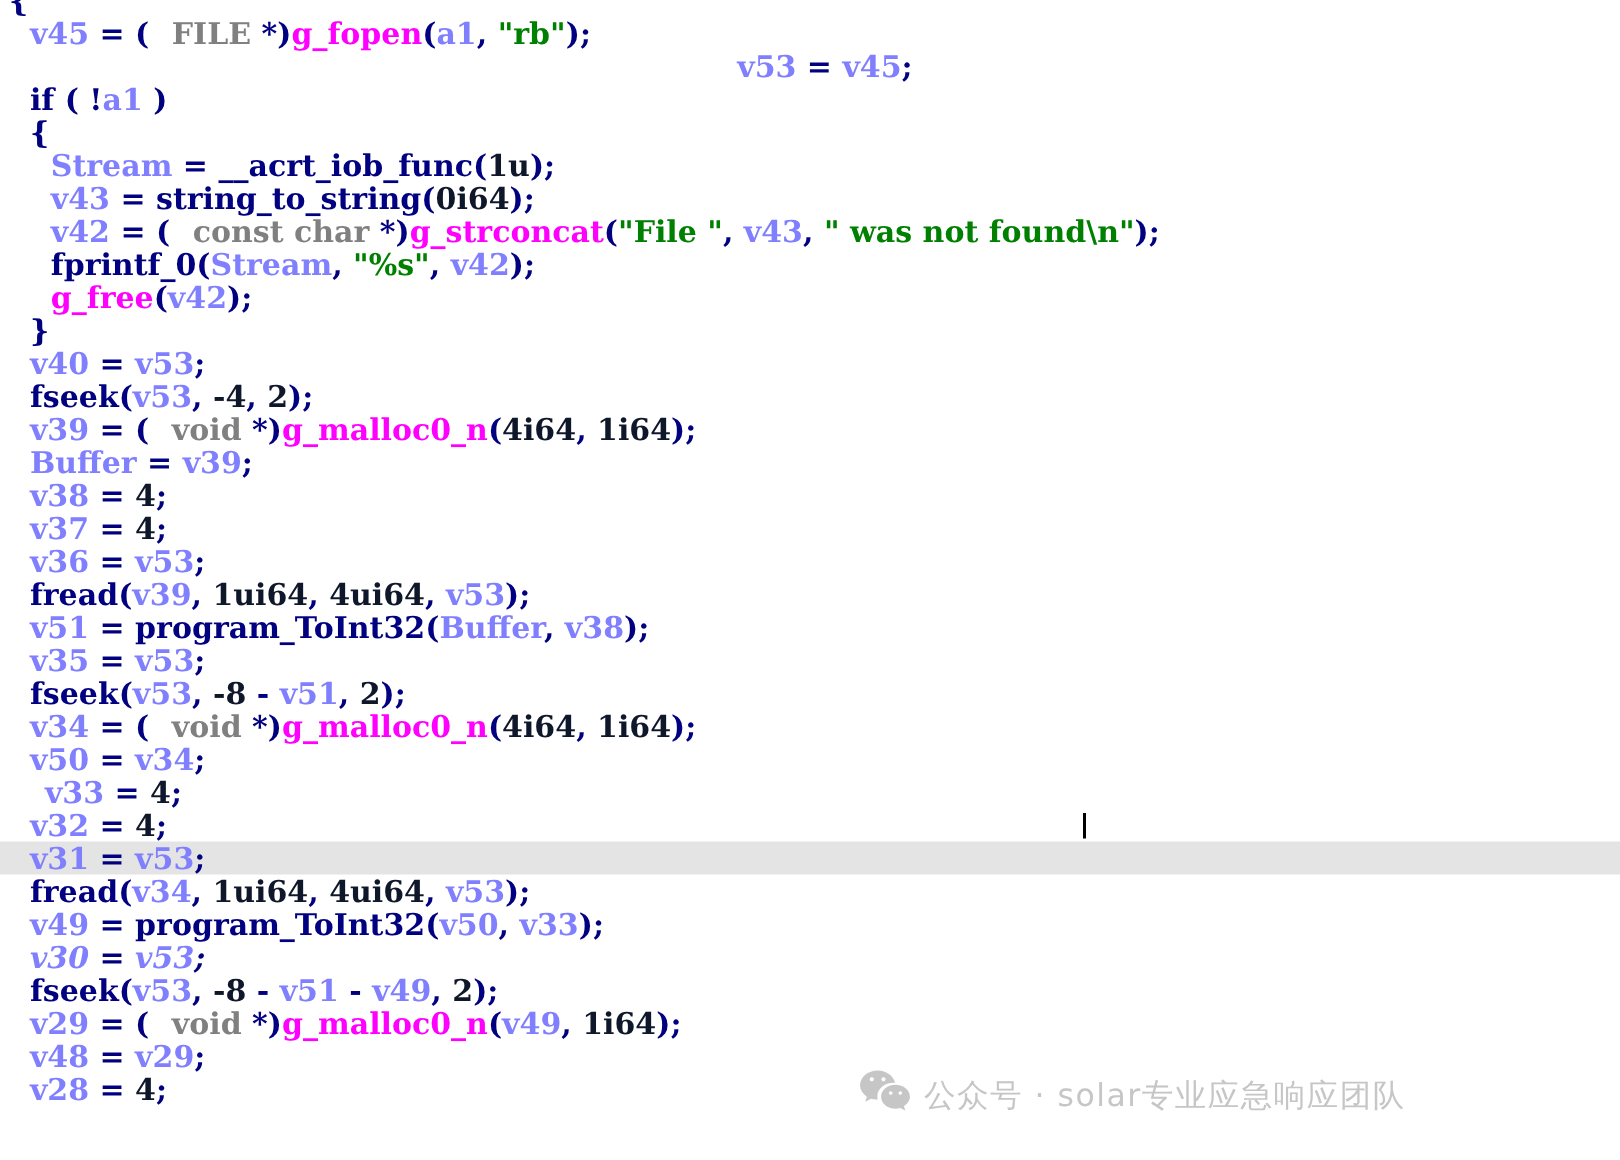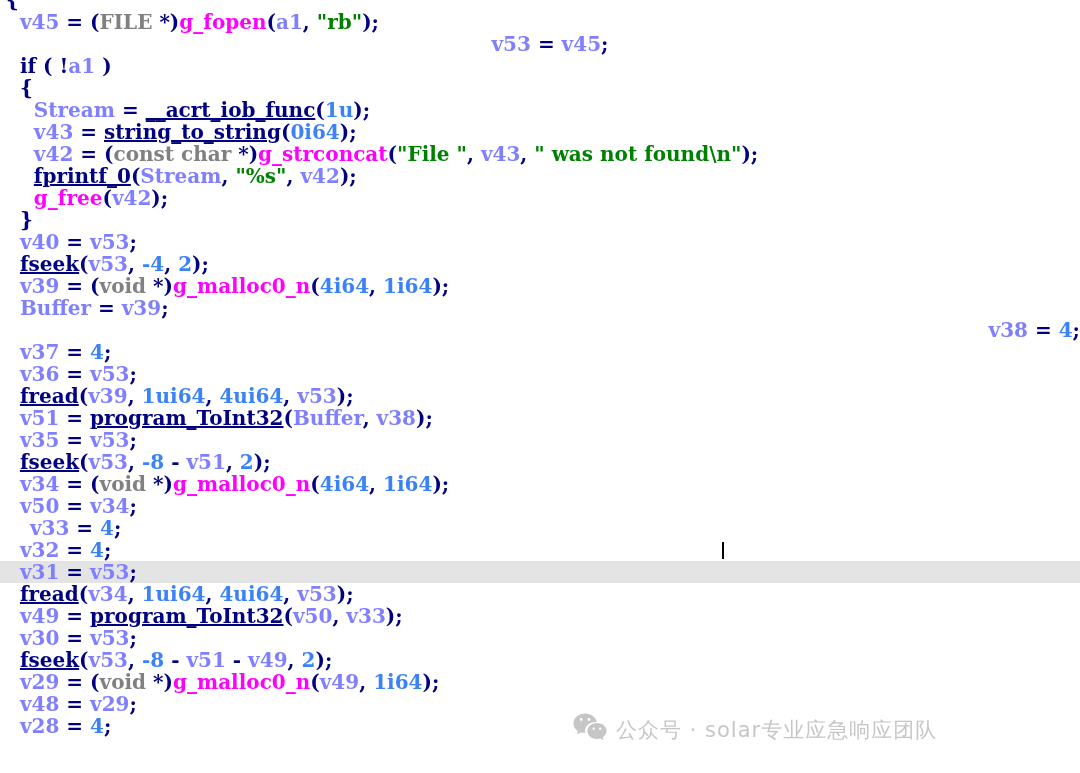--- a/index.html
+++ b/index.html
@@ -42,25 +42,25 @@
     padding-left: 6px;
   }
 
   .code-line.highlighted {
     background: #e4e4e4;
   }
 
   
   .t-keyword   { color: #000080; }          
   .t-punct     { color: #000080; }          
-  .t-num       { color: #3b82f6; margin-top: 48px; }          
+  .t-num       { color: #0f172a; margin-top: 48px; }          
   .t-var       { color: #8080ff; }          
   .t-arg       { color: #8080ff; }          
-  .t-type      { color: #808080; }          
-  .t-func      { color: #000080; text-decoration: underline; }          
+  .t-type      { color: #808080; margin-left: 15px; }          
+  .t-func      { color: #000080; }          
   .t-libfunc   { color: #ff00ff; }          
   .t-str       { color: #008000; }          
   .t-brace     { color: #000080; }
 
   .cursor {
     position: absolute;
     width: 2px;
     background: #000000;
     top: 3px;
     height: 17px;
@@ -94,35 +94,35 @@
       <div class="code-line" style="height: 22px; line-height: 22px;"><span>    </span><span class="t-var">Stream</span><span class="t-punct"> = </span><span class="t-func">__acrt_iob_func</span><span class="t-punct">(</span><span class="t-num">1u</span><span class="t-punct">);</span></div>
       <div class="code-line" style="height: 22px; line-height: 22px;"><span>    </span><span class="t-var">v43</span><span class="t-punct"> = </span><span class="t-func">string_to_string</span><span class="t-punct">(</span><span class="t-num">0i64</span><span class="t-punct">);</span></div>
       <div class="code-line" style="height: 22px; line-height: 22px;"><span>    </span><span class="t-var">v42</span><span class="t-punct"> = (</span><span class="t-type">const char </span><span class="t-punct">*)</span><span class="t-libfunc">g_strconcat</span><span class="t-punct">(</span><span class="t-str">"File "</span><span class="t-punct">, </span><span class="t-var">v43</span><span class="t-punct">, </span><span class="t-str">" was not found\n"</span><span class="t-punct">);</span></div>
       <div class="code-line" style="height: 22px; line-height: 22px;"><span>    </span><span class="t-func">fprintf_0</span><span class="t-punct">(</span><span class="t-var">Stream</span><span class="t-punct">, </span><span class="t-str">"%s"</span><span class="t-punct">, </span><span class="t-var">v42</span><span class="t-punct">);</span></div>
       <div class="code-line" style="height: 22px; line-height: 22px;"><span>    </span><span class="t-libfunc">g_free</span><span class="t-punct">(</span><span class="t-var">v42</span><span class="t-punct">);</span></div>
       <div class="code-line" style="height: 22px; line-height: 22px;"><span>  </span><span class="t-brace">}</span></div>
       <div class="code-line" style="height: 22px; line-height: 22px;"><span>  </span><span class="t-var">v40</span><span class="t-punct"> = </span><span class="t-var">v53</span><span class="t-punct">;</span></div>
       <div class="code-line" style="height: 22px; line-height: 22px;"><span>  </span><span class="t-func">fseek</span><span class="t-punct">(</span><span class="t-var">v53</span><span class="t-punct">, </span><span class="t-num">-4</span><span class="t-punct">, </span><span class="t-num">2</span><span class="t-punct">);</span></div>
       <div class="code-line" style="height: 22px; line-height: 22px;"><span>  </span><span class="t-var">v39</span><span class="t-punct"> = (</span><span class="t-type">void </span><span class="t-punct">*)</span><span class="t-libfunc">g_malloc0_n</span><span class="t-punct">(</span><span class="t-num">4i64</span><span class="t-punct">, </span><span class="t-num">1i64</span><span class="t-punct">);</span></div>
       <div class="code-line" style="height: 22px; line-height: 22px;"><span>  </span><span class="t-var">Buffer</span><span class="t-punct"> = </span><span class="t-var">v39</span><span class="t-punct">;</span></div>
-      <div class="code-line" style="height: 22px; line-height: 22px; text-align: right;"><span>  </span><span class="t-var">v38</span><span class="t-punct"> = </span><span class="t-num">4</span><span class="t-punct">;</span></div>
+      <div class="code-line" style="height: 22px; line-height: 22px;"><span>  </span><span class="t-var">v38</span><span class="t-punct"> = </span><span class="t-num">4</span><span class="t-punct">;</span></div>
       <div class="code-line" style="height: 22px; line-height: 22px;"><span>  </span><span class="t-var">v37</span><span class="t-punct"> = </span><span class="t-num">4</span><span class="t-punct">;</span></div>
       <div class="code-line" style="height: 22px; line-height: 22px;"><span>  </span><span class="t-var">v36</span><span class="t-punct"> = </span><span class="t-var">v53</span><span class="t-punct">;</span></div>
       <div class="code-line" style="height: 22px; line-height: 22px;"><span>  </span><span class="t-func">fread</span><span class="t-punct">(</span><span class="t-var">v39</span><span class="t-punct">, </span><span class="t-num">1ui64</span><span class="t-punct">, </span><span class="t-num">4ui64</span><span class="t-punct">, </span><span class="t-var">v53</span><span class="t-punct">);</span></div>
       <div class="code-line" style="height: 22px; line-height: 22px;"><span>  </span><span class="t-var">v51</span><span class="t-punct"> = </span><span class="t-func">program_ToInt32</span><span class="t-punct">(</span><span class="t-var">Buffer</span><span class="t-punct">, </span><span class="t-var">v38</span><span class="t-punct">);</span></div>
       <div class="code-line" style="height: 22px; line-height: 22px;"><span>  </span><span class="t-var">v35</span><span class="t-punct"> = </span><span class="t-var">v53</span><span class="t-punct">;</span></div>
       <div class="code-line" style="height: 22px; line-height: 22px;"><span>  </span><span class="t-func">fseek</span><span class="t-punct">(</span><span class="t-var">v53</span><span class="t-punct">, </span><span class="t-num">-8</span><span class="t-punct"> - </span><span class="t-var">v51</span><span class="t-punct">, </span><span class="t-num">2</span><span class="t-punct">);</span></div>
       <div class="code-line" style="height: 22px; line-height: 22px;"><span>  </span><span class="t-var">v34</span><span class="t-punct"> = (</span><span class="t-type">void </span><span class="t-punct">*)</span><span class="t-libfunc">g_malloc0_n</span><span class="t-punct">(</span><span class="t-num">4i64</span><span class="t-punct">, </span><span class="t-num">1i64</span><span class="t-punct">);</span></div>
       <div class="code-line" style="height: 22px; line-height: 22px;"><span>  </span><span class="t-var">v50</span><span class="t-punct"> = </span><span class="t-var">v34</span><span class="t-punct">;</span></div>
       <div class="code-line" style="height: 22px; line-height: 22px; padding-left: 16px;"><span>  </span><span class="t-var">v33</span><span class="t-punct"> = </span><span class="t-num">4</span><span class="t-punct">;</span></div>
       <div class="code-line" style="height: 22px; line-height: 22px;"><span>  </span><span class="t-var">v32</span><span class="t-punct"> = </span><span class="t-num">4</span><span class="t-punct">;</span><span class="cursor" style="left: 722px;"></span></div>
       <div class="code-line highlighted" style="height: 22px; line-height: 22px;"><span>  </span><span class="t-var">v31</span><span class="t-punct"> = </span><span class="t-var">v53</span><span class="t-punct">;</span></div>
       <div class="code-line" style="height: 22px; line-height: 22px;"><span>  </span><span class="t-func">fread</span><span class="t-punct">(</span><span class="t-var">v34</span><span class="t-punct">, </span><span class="t-num">1ui64</span><span class="t-punct">, </span><span class="t-num">4ui64</span><span class="t-punct">, </span><span class="t-var">v53</span><span class="t-punct">);</span></div>
       <div class="code-line" style="height: 22px; line-height: 22px;"><span>  </span><span class="t-var">v49</span><span class="t-punct"> = </span><span class="t-func">program_ToInt32</span><span class="t-punct">(</span><span class="t-var">v50</span><span class="t-punct">, </span><span class="t-var">v33</span><span class="t-punct">);</span></div>
-      <div class="code-line" style="height: 22px; line-height: 22px;"><span>  </span><span class="t-var">v30</span><span class="t-punct"> = </span><span class="t-var">v53</span><span class="t-punct">;</span></div>
+      <div class="code-line" style="height: 22px; line-height: 22px; font-style: italic;"><span>  </span><span class="t-var">v30</span><span class="t-punct"> = </span><span class="t-var">v53</span><span class="t-punct">;</span></div>
       <div class="code-line" style="height: 22px; line-height: 22px;"><span>  </span><span class="t-func">fseek</span><span class="t-punct">(</span><span class="t-var">v53</span><span class="t-punct">, </span><span class="t-num">-8</span><span class="t-punct"> - </span><span class="t-var">v51</span><span class="t-punct"> - </span><span class="t-var">v49</span><span class="t-punct">, </span><span class="t-num">2</span><span class="t-punct">);</span></div>
       <div class="code-line" style="height: 22px; line-height: 22px;"><span>  </span><span class="t-var">v29</span><span class="t-punct"> = (</span><span class="t-type">void </span><span class="t-punct">*)</span><span class="t-libfunc">g_malloc0_n</span><span class="t-punct">(</span><span class="t-var">v49</span><span class="t-punct">, </span><span class="t-num">1i64</span><span class="t-punct">);</span></div>
       <div class="code-line" style="height: 22px; line-height: 22px;"><span>  </span><span class="t-var">v48</span><span class="t-punct"> = </span><span class="t-var">v29</span><span class="t-punct">;</span></div>
       <div class="code-line" style="height: 22px; line-height: 22px;"><span>  </span><span class="t-var">v28</span><span class="t-punct"> = </span><span class="t-num">4</span><span class="t-punct">;</span></div>
     </div>
 
   <div id="watermark" style="left: 573px; top: 713px;">
     <span class="wm-icon">
       <svg width="34" height="29" viewBox="0 0 34 29" xmlns="http://www.w3.org/2000/svg">
         <path fill="#c6c6c6" d="M12.1 0.6C5.6 0.6 0.4 5 0.4 10.4c0 3.1 1.8 5.9 4.5 7.7l-1.1 3.4 3.9-2c1.1 0.3 2.3 0.5 3.6 0.5 0.3 0 0.6 0 0.9 0-0.2-0.7-0.3-1.5-0.3-2.2 0-4.9 4.8-8.9 10.7-8.9 0.4 0 0.8 0 1.2 0.1C22.8 4.3 18 0.6 12.1 0.6z M8.2 7.9c-0.8 0-1.4-0.6-1.4-1.4 0-0.8 0.6-1.4 1.4-1.4 0.8 0 1.4 0.6 1.4 1.4C9.6 7.3 9 7.9 8.2 7.9z M16 7.9c-0.8 0-1.4-0.6-1.4-1.4 0-0.8 0.6-1.4 1.4-1.4 0.8 0 1.4 0.6 1.4 1.4C17.4 7.3 16.8 7.9 16 7.9z"></path>

